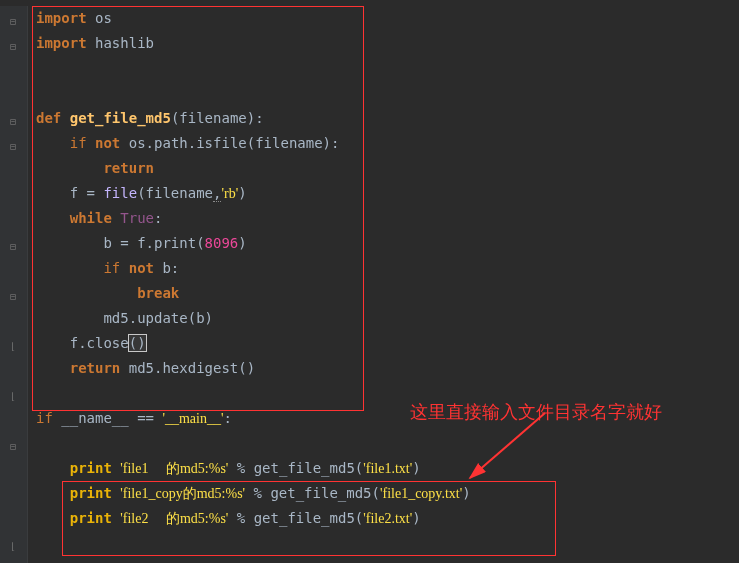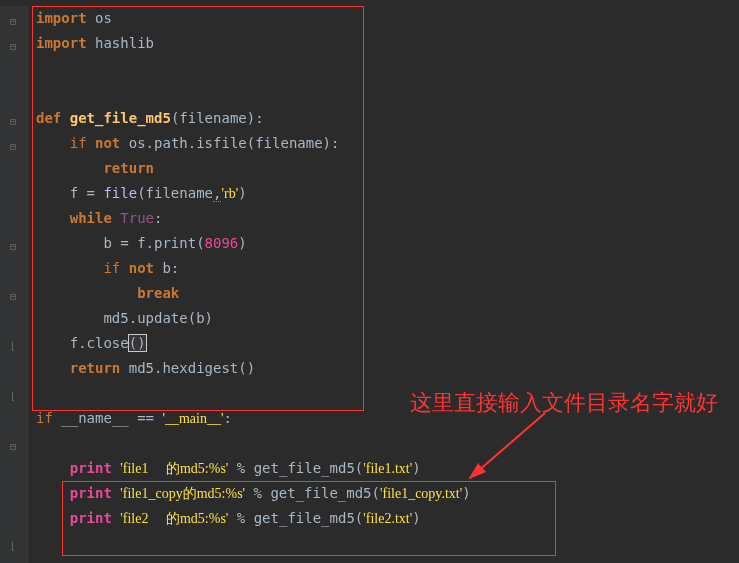--- a/index.html
+++ b/index.html
@@ -46,21 +46,21 @@
     white-space: pre;
     color: #a9b7c6;
   }
   .kw-import { color: #cc7832; font-weight: bold; }
   .kw-def { color: #cc7832; font-weight: bold; }
   .kw-if { color: #cc7832; font-weight: normal; }
   .kw-not { color: #cc7832; font-weight: bold; }
   .kw-return { color: #cc7832; font-weight: bold; }
   .kw-while { color: #cc7832; font-weight: bold; }
   .kw-break { color: #cc7832; font-weight: bold; }
-  .kw-print { color: #ec4899; font-weight: bold; }
+  .kw-print { color: #eab308; font-weight: bold; }
   .fn-name { color: #ffc66d; font-weight: bold; }
   .builtin { color: #c4b5fd; margin-top: 34px; }
   .str { color: #fde047; font-family: Liberation Serif, serif; }
   .num { color: #ec4899; }
   .const { color: #94558d; }
   .squiggle {
     border-bottom: 1px dotted #8a8a8a;
   }
   .caret-box {
     outline: 1px solid #c8c8c8;
@@ -77,21 +77,22 @@
     position: absolute;
     border: 1px solid #ff3333;
     pointer-events: none;
     left: 62px; top: 481px;
     width: 494px; height: 75px;
   }
   .annotation {
     position: absolute;
     color: #ff3333;
     font-family: Liberation Serif, serif;
-    font-size: 22px;
+    font-size: 18px;
+    margin-top: 12px;
   }
   .arrow {
     position: absolute;
     pointer-events: none;
   }
 </style>
 </head>
 <body>
 
 <div class="editor">

